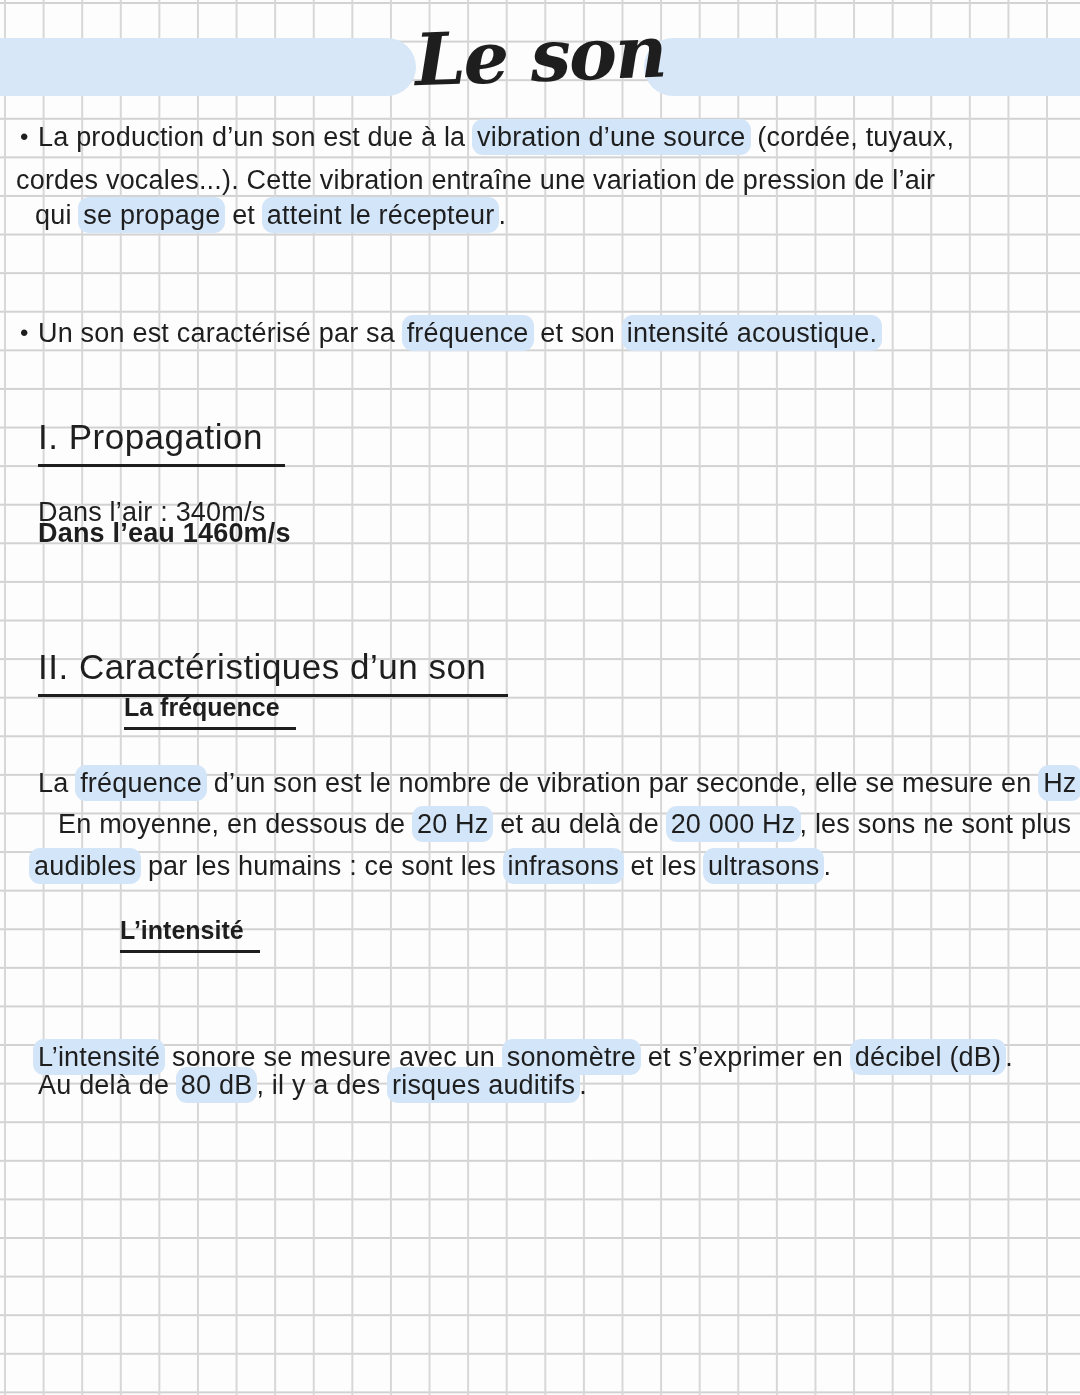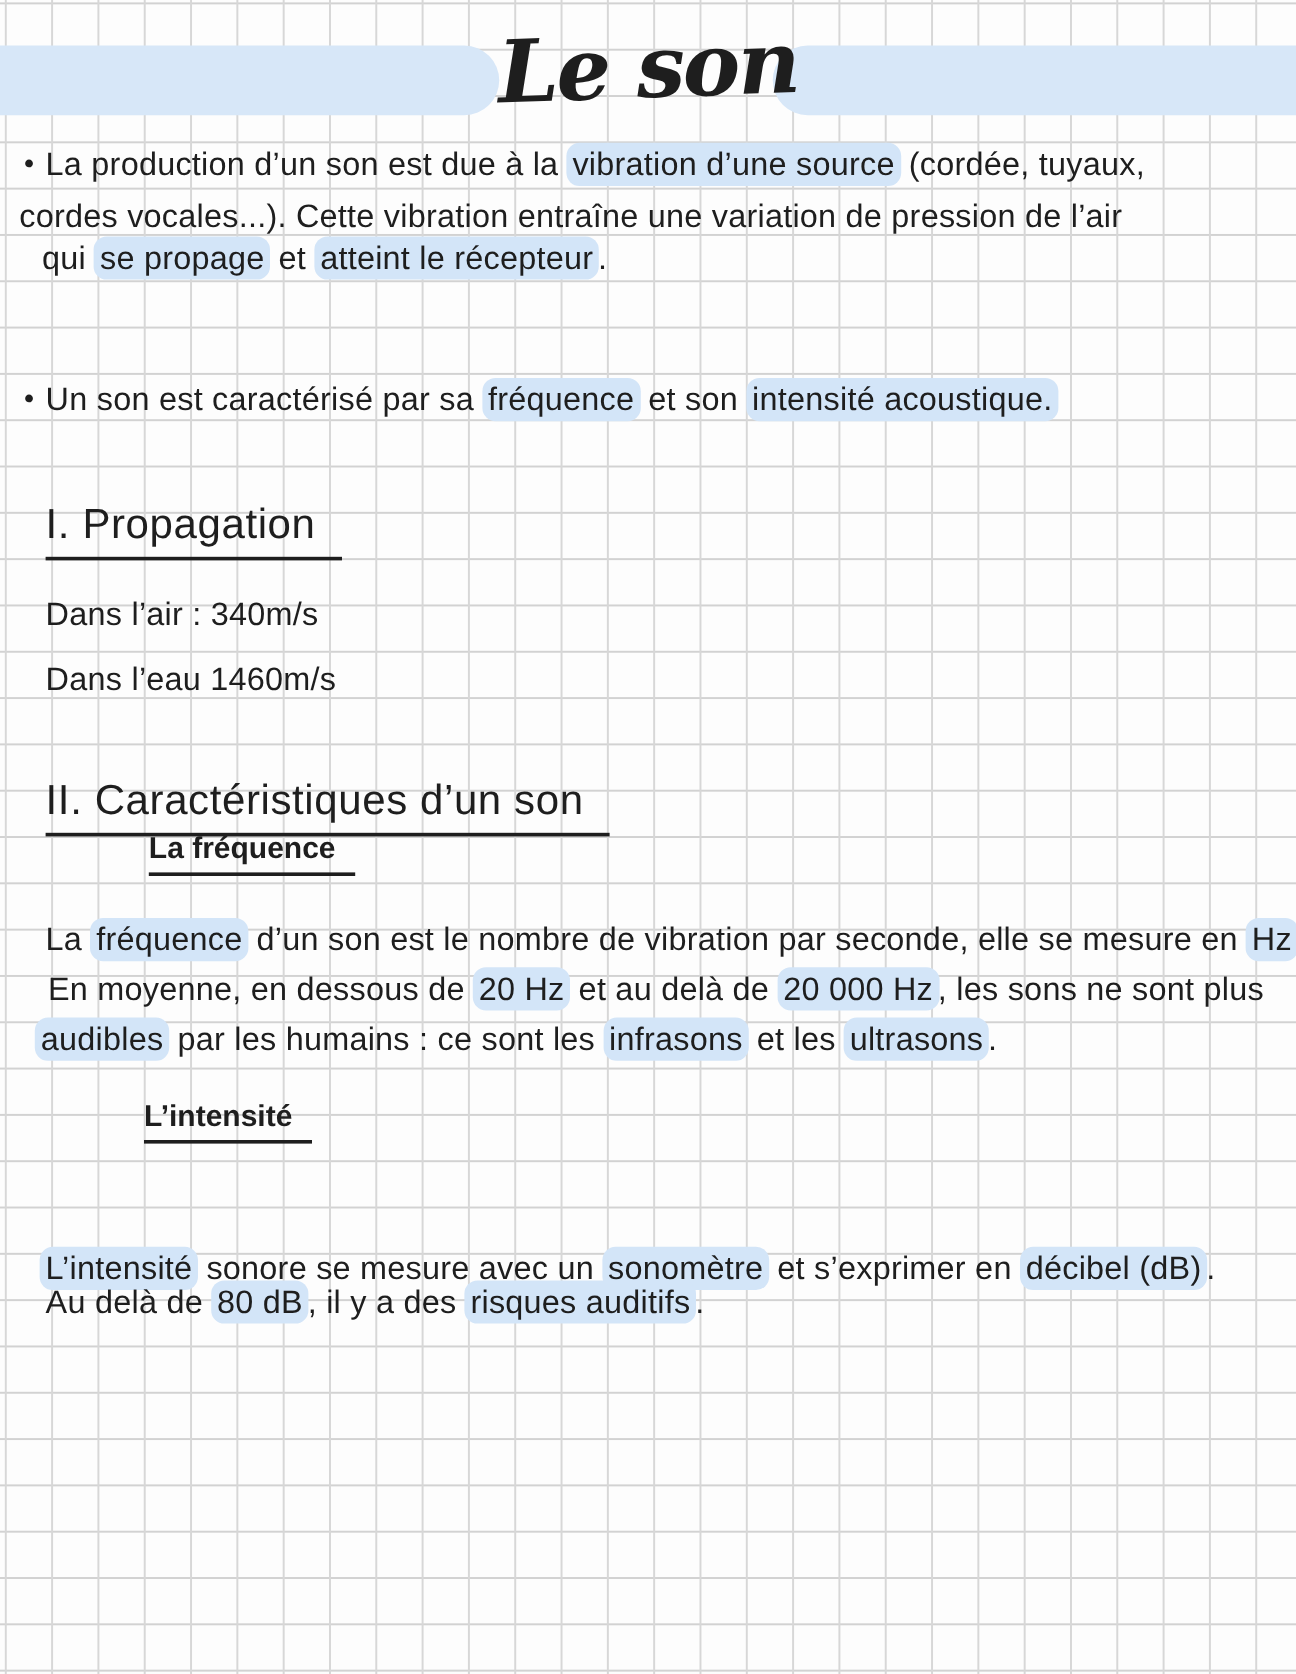--- a/index.html
+++ b/index.html
@@ -94,33 +94,33 @@
   </div>
 
   <div class="line" style="top:312px;left:20px;">
     <span class="bullet">•</span><span><span>Un son est caractérisé par sa </span><span class="hl">fréquence</span><span> et son </span><span class="hl">intensité acoustique.</span></span>
   </div>
 
   <div class="heading" style="top:414px;left:38px;">
     <span class="u">I. Propagation</span>
   </div>
   <div class="line" style="top:491px;left:38px;">Dans l’air : 340m/s</div>
-  <div class="line" style="top:545px;left:38px;">Dans l’eau 1460m/s</div>
+  <div class="line" style="top:512px;left:38px;font-weight:bold;">Dans l’eau 1460m/s</div>
 
   <div class="heading" style="top:644px;left:38px;">
     <span class="u">II. Caractéristiques d’un son</span>
   </div>
   <div class="subheading" style="top:690px;left:124px;">
     <span class="u">La fréquence</span>
   </div>
 
   <div class="line" style="top:762px;left:38px;">
     <span><span>La </span><span class="hl">fréquence</span><span> d’un son est le nombre de vibration par seconde, elle se mesure en </span><span class="hl">Hz</span></span>
   </div>
-  <div class="line" style="top:803px;left:40px;">
+  <div class="line" style="top:803px;left:58px;">
     <span><span>En moyenne, en dessous de </span><span class="hl">20 Hz</span><span> et au delà de </span><span class="hl">20 000 Hz</span><span>, les sons ne sont plus</span></span>
   </div>
   <div class="line" style="top:845px;left:30px;">
     <span><span class="hl">audibles</span><span> par les humains : ce sont les </span><span class="hl">infrasons</span><span> et les </span><span class="hl">ultrasons</span><span>.</span></span>
   </div>
 
   <div class="subheading" style="top:913px;left:120px;">
     <span class="u">L’intensité</span>
   </div>
 

